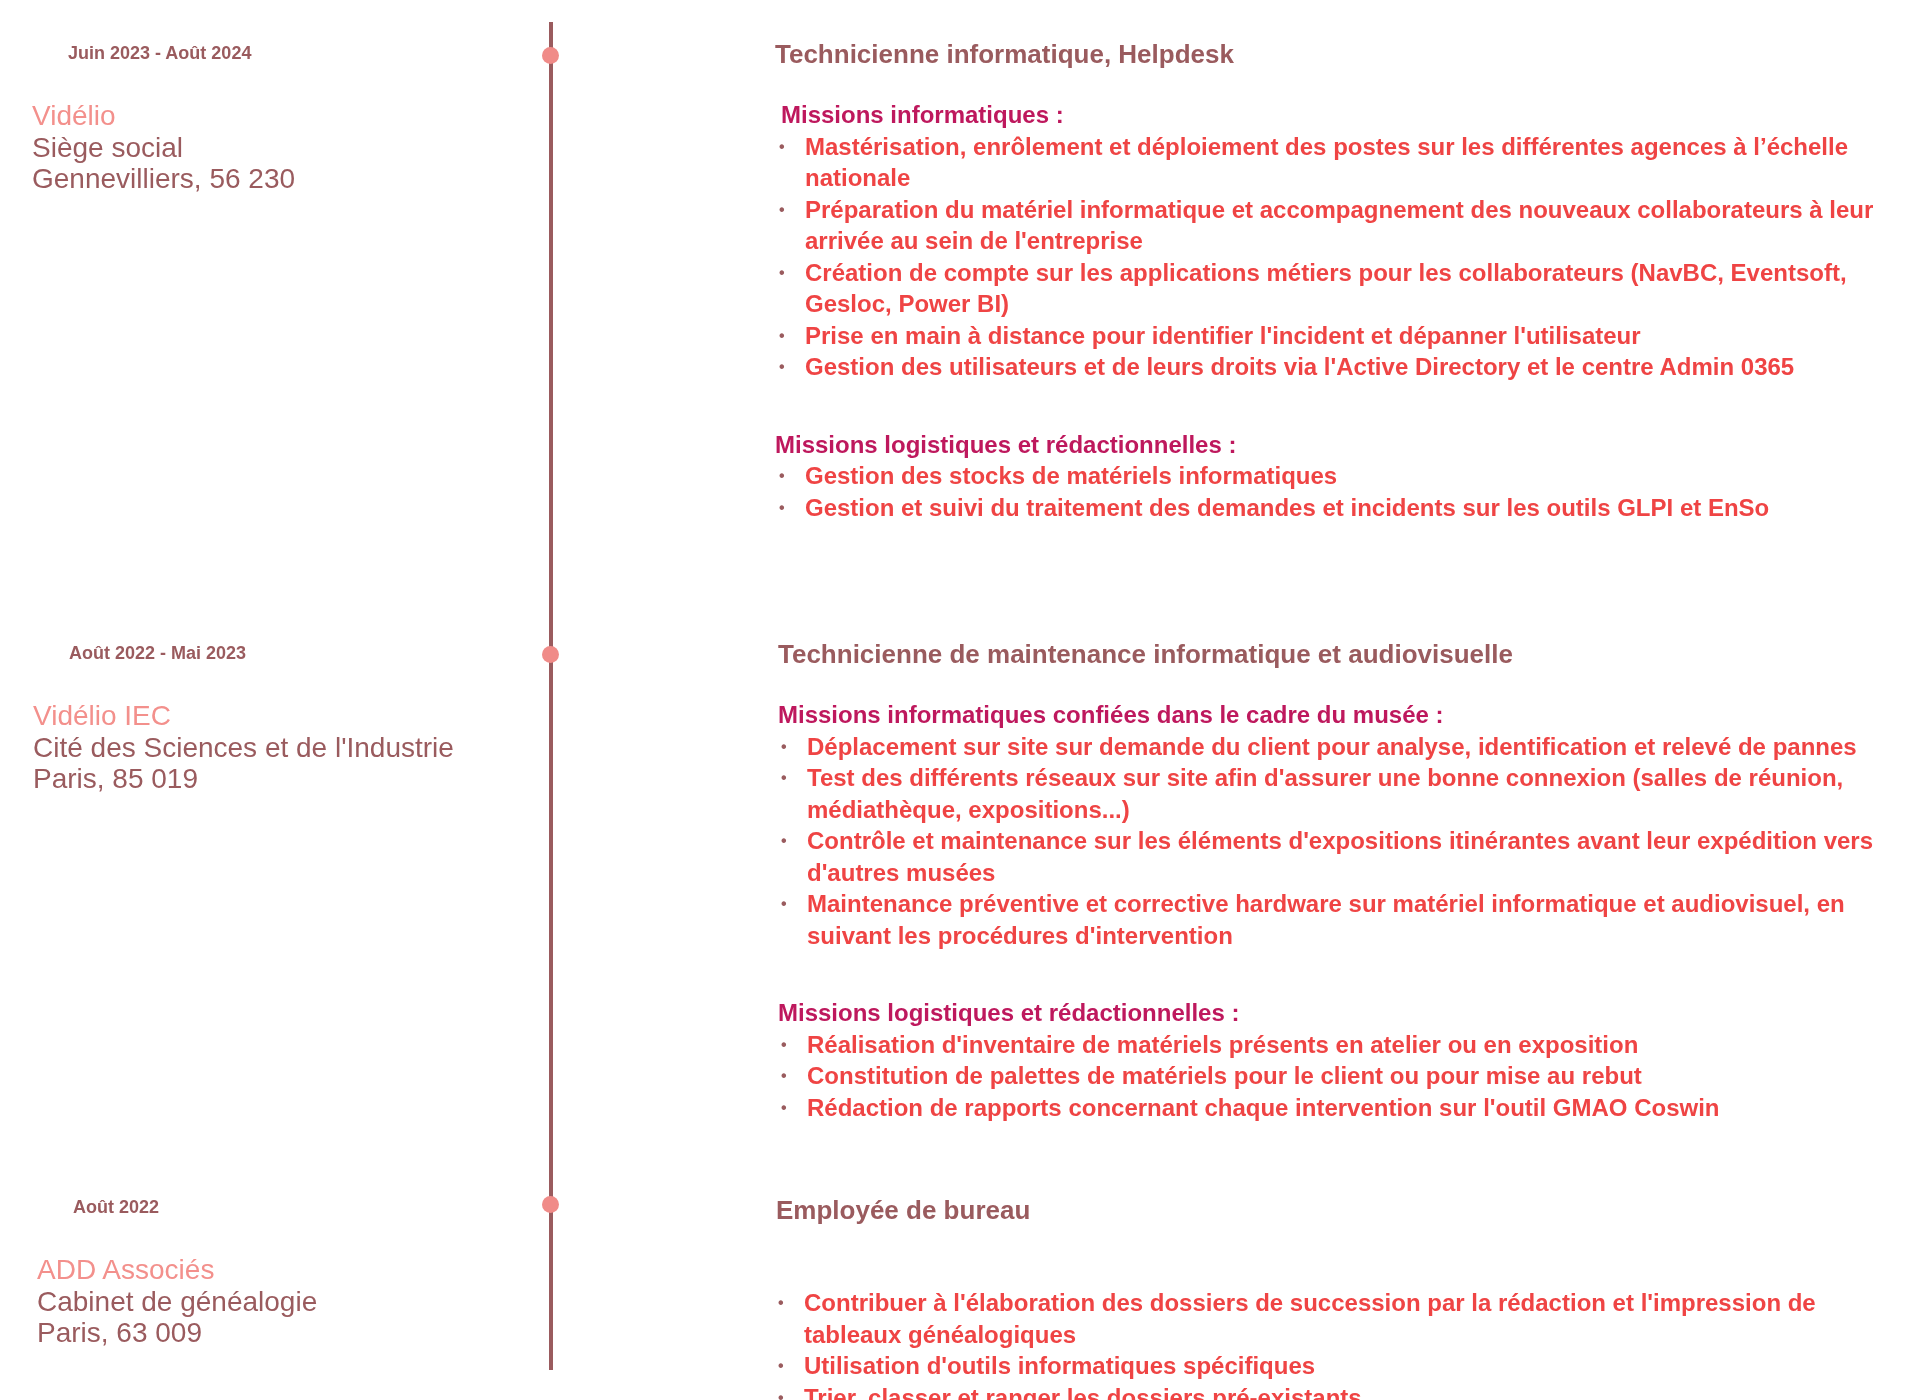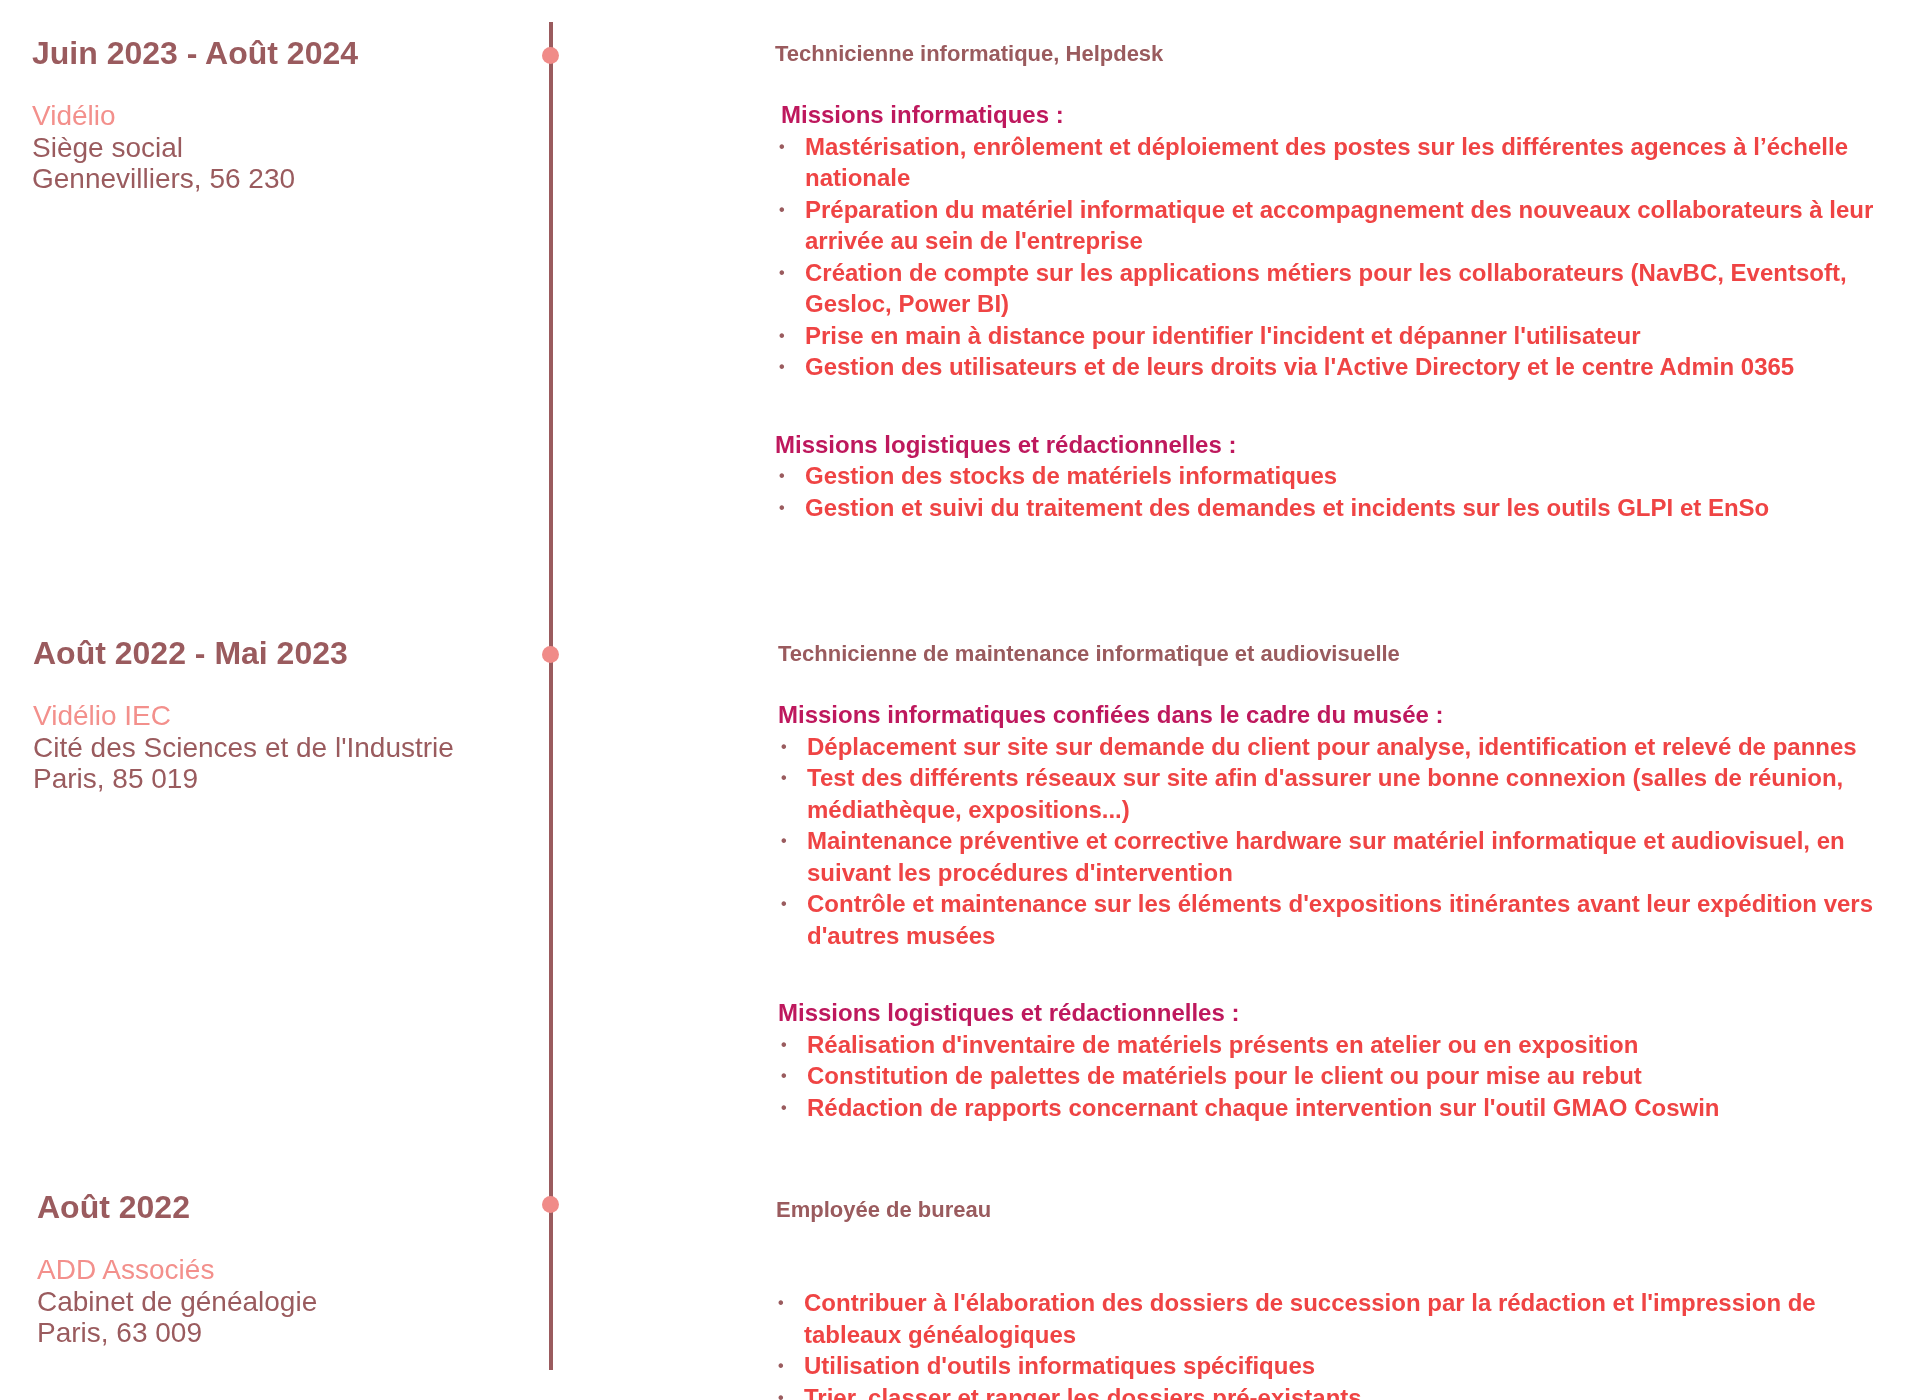--- a/index.html
+++ b/index.html
@@ -1,25 +1,25 @@
 <!DOCTYPE html>
 <html><head>
 <meta charset="utf-8">
 <style>
   html, body { margin:0; padding:0; background:#ffffff; }
   body { width:1920px; height:1400px; position:relative; overflow:hidden;
          font-family:"Liberation Sans", "DejaVu Sans", sans-serif; color:#9a5b5e; }
   .timeline-line { position:absolute; left:549px; top:22px; width:4px; height:1348px; background:#9a5b5e; }
   .dot { position:absolute; width:17px; height:17px; border-radius:50%; background:#f08b88; left:542px; }
   .left { position:absolute; }
-  .date { font-weight:bold; font-size:32px; line-height:34px; color:#9a5b5e; }
+  .date { font-weight:bold; font-size:18px; line-height:34px; color:#9a5b5e;margin-left:36px; }
   .info { margin-top:30px; font-size:28px; line-height:31.5px; }
   .company { color:#f3908c; }
   .right { position:absolute; width:1120px; }
-  .title { font-weight:bold; font-size:22px; line-height:34px; color:#9a5b5e; }
+  .title { font-weight:bold; font-size:26px; line-height:34px; color:#9a5b5e; }
   .section { margin-top:46px; }
   .section.first-gap { margin-top:28px; }
   .section-h { font-weight:bold; font-size:24px; line-height:31.5px; color:#be185d; }
   ul { list-style:none; margin:0; padding:0; }
   li { position:relative; padding-left:26px; font-size:24px; line-height:31.5px; color:#ef4444;font-weight:bold; }
   li::before { content:"•"; position:absolute; left:0; top:0; font-size:16px; color:#9a5b5e; }
 </style>
 </head>
 <body>
 
@@ -66,22 +66,22 @@
   </div>
 </div>
 <div class="right" style="left:778px; top:637px;">
   <div class="title">Technicienne de maintenance informatique et audiovisuelle</div>
   <div class="section first-gap">
     <div class="section-h">Missions informatiques confiées dans le cadre du musée :</div>
   </div>
   <ul style="margin-left:3px">
     <li>Déplacement sur site sur demande du client pour analyse, identification et relevé de pannes</li>
     <li>Test des différents réseaux sur site afin d'assurer une bonne connexion (salles de réunion, médiathèque, expositions...)</li>
+    <li>Contrôle et maintenance sur les éléments d'expositions itinérantes avant leur expédition vers d'autres musées</li>
     <li>Maintenance préventive et corrective hardware sur matériel informatique et audiovisuel, en suivant les procédures d'intervention</li>
-    <li>Contrôle et maintenance sur les éléments d'expositions itinérantes avant leur expédition vers d'autres musées</li>
   </ul>
   <div class="section">
     <div class="section-h">Missions logistiques et rédactionnelles :</div>
   </div>
   <ul style="margin-left:3px">
     <li>Réalisation d'inventaire de matériels présents en atelier ou en exposition</li>
     <li>Constitution de palettes de matériels pour le client ou pour mise au rebut</li>
     <li>Rédaction de rapports concernant chaque intervention sur l'outil GMAO Coswin</li>
   </ul>
 </div>

